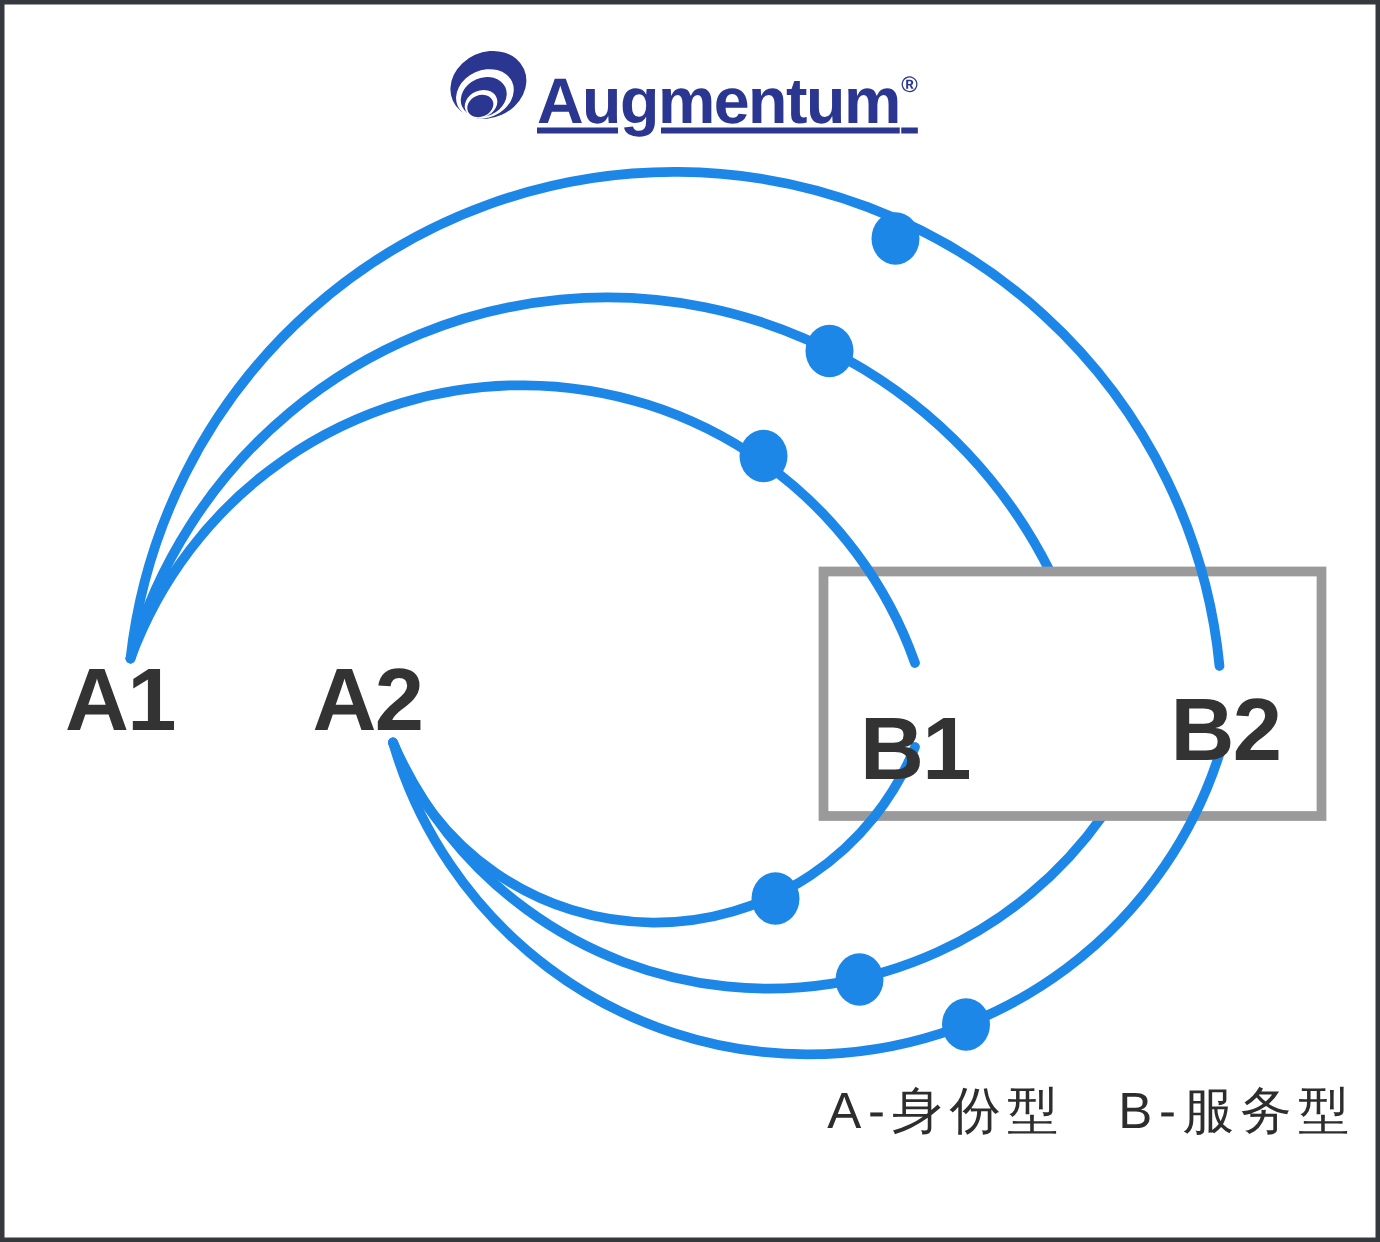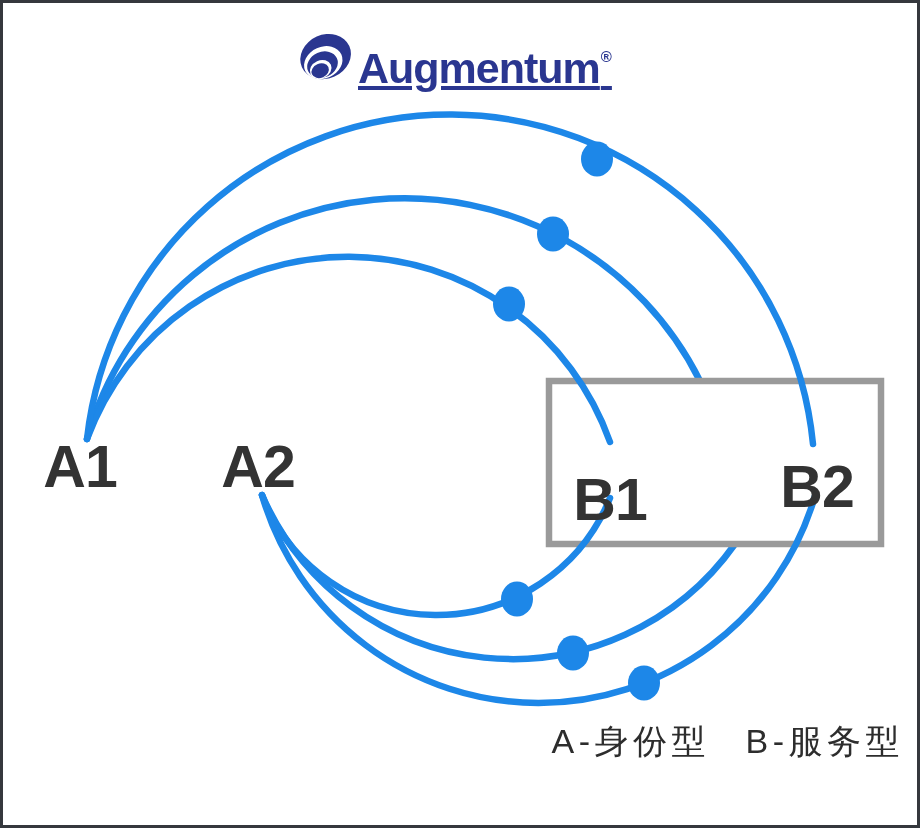--- a/index.html
+++ b/index.html
@@ -65,21 +65,21 @@
   .node-label{
     position:absolute;
     transform:translate(-50%,-50%);
     font-size:59px;font-weight:bold;
     letter-spacing:-1px;
     color:var(--label-dark,#333);
     line-height:1;
     white-space:nowrap;
   }
   .node-a1{left:77px;top:464px;}
-  .node-a2{left:255px;top:464px;}
+  .node-a2{left:242px;top:464px;}
   .node-b1{left:607px;top:464px;margin-top:33px;}
   .node-b2{left:814px;top:484px;}
 
   
   .legend{
     position:absolute;left:0;top:718px;width:100%;
     text-align:right;
     font-size:34px;
     color:var(--legend-dark,#2d2d2d);
     line-height:40px;

